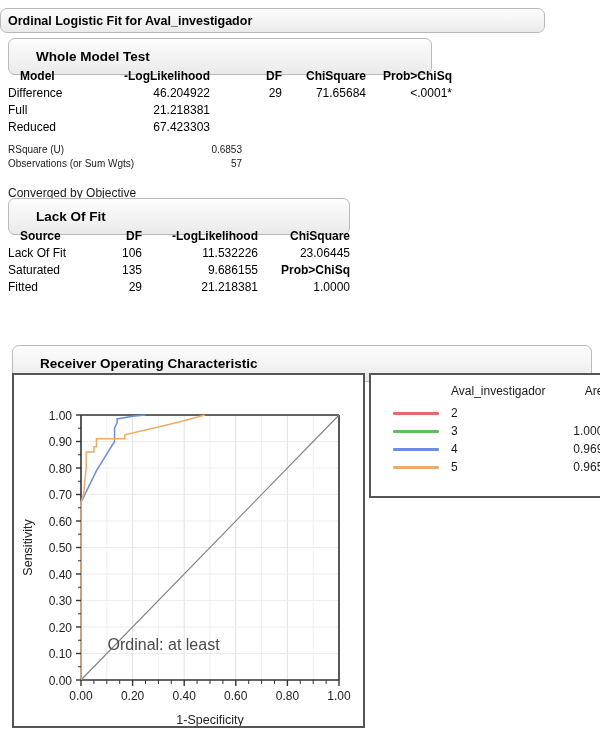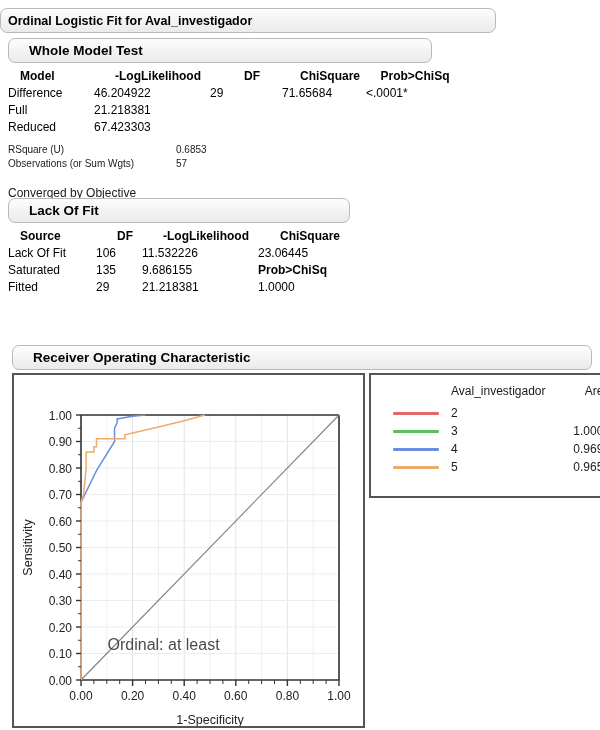--- a/index.html
+++ b/index.html
@@ -34,46 +34,46 @@
     background: linear-gradient(to bottom, #fdfdfd 0%, #f4f4f4 48%, #eaeaea 100%);
     font-weight: bold;
     color: #000;
     display: flex;
     align-items: center;
   }
   .titlebar.level0 {
     height: 25px;
     font-size: 12.5px;
     padding-left: 7px;
-    width: 496px;
+    width: 545px;
   }
   .titlebar.level1 {
-    height: 25px;
+    height: 37px;
     font-size: 13.5px;
-    padding-left: 20px;
+    padding-left: 27px;
     align-items: center;
   }
 
   
   table.stats {
     border-collapse: collapse;
     font-size: 12px;
     color: #000;
   }
   table.stats th {
     font-weight: bold;
     padding: 1px 0 2px 12px;
     white-space: nowrap;
   }
   table.stats td {
     padding: 1px 0 2px 0;
     white-space: nowrap;
   }
   .ta-l { text-align: left; }
-  .ta-r { }
+  .ta-r { text-align: right; }
   .bold { font-weight: bold; }
 
   
   #whole-model-test-panel {
     position: absolute;
     left: 8px;
     top: 38px;
     width: 424px;
   }
   #wmt-table {

